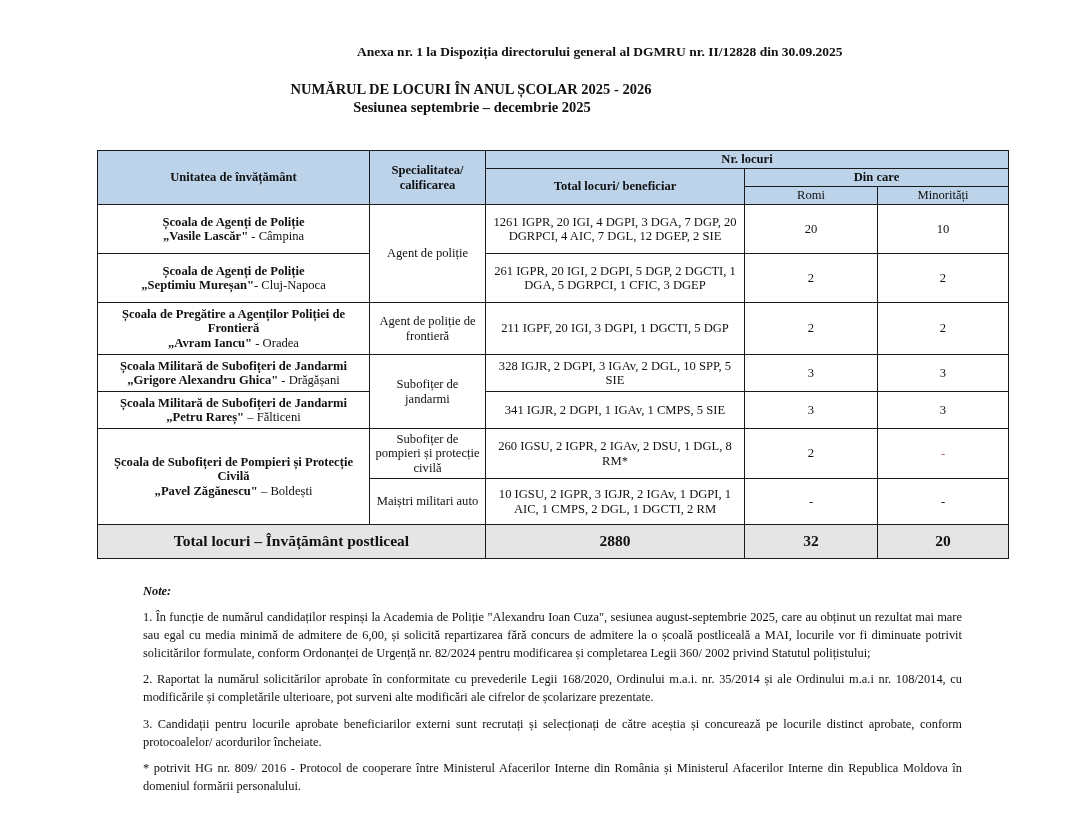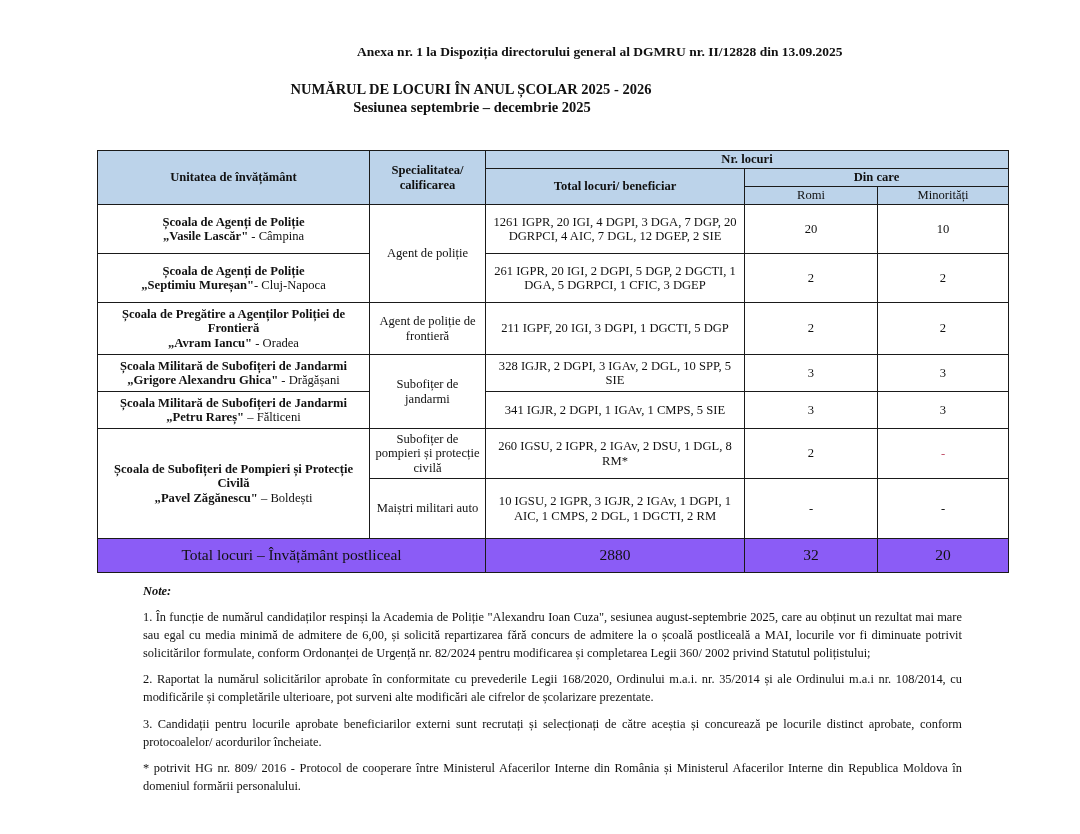--- a/index.html
+++ b/index.html
@@ -24,34 +24,34 @@
     border-collapse: collapse; table-layout: fixed;
     font-size: 12.6px; line-height: 14.5px;
   }
   table.main td, table.main th {
     border: 1.4px solid #1a1a1a; text-align: center; vertical-align: middle;
     padding: 0 3px;
   }
   th.hdr { background: #bcd3ea; font-weight: bold; }
   th.hdr-plain { background: #bcd3ea; font-weight: normal; }
   td.school b { font-weight: bold; }
-  td.total-row { background: #8b5cf6; font-weight: normal; font-size: 15.5px; height: 33px; }
+  td.total-row { background: #e5e5e5; font-weight: bold; font-size: 15.5px; height: 33px; }
   .dash-red { color: #c2506a; }
 
   .notes {
     position: absolute; left: 135px; top: 574px; width: 835px;
     font-size: 12.4px; line-height: 18.1px; text-align: justify;
   }
   .notes .note-title { font-weight: bold; font-style: italic; }
   .notes p { margin: 8px; }
 </style>
 </head>
 <body>
 
-<div class="annex">Anexa nr. 1 la Dispoziția directorului general al DGMRU nr. II/12828  din 13.09.2025</div>
+<div class="annex">Anexa nr. 1 la Dispoziția directorului general al DGMRU nr. II/12828  din 30.09.2025</div>
 
 <div class="title-block">
   <div class="t1">NUMĂRUL DE LOCURI ÎN ANUL ȘCOLAR 2025 - 2026</div>
   <div class="t3">Sesiunea septembrie – decembrie 2025</div>
 </div>
 
 <table class="main">
   <colgroup>
     <col style="width:272px">
     <col style="width:116px">
@@ -131,21 +131,21 @@
     <td class="school" rowspan="2">
       <b>Școala de Subofițeri de Pompieri și Protecție Civilă</b><br>
       <b>„Pavel Zăgănescu"</b><span> – Boldești</span>
     </td>
     <td>Subofițer de pompieri și protecție civilă</td>
     <td>260 IGSU, 2 IGPR, 2 IGAv, 2 DSU, 1 DGL, 8 RM*</td>
     <td>2</td>
     <td class="dash-red">-</td>
   </tr>
 
-  <tr style="height:60px">
+  <tr style="height:46px">
     <td>Maiștri militari auto</td>
     <td>10 IGSU, 2 IGPR, 3 IGJR, 2 IGAv, 1 DGPI, 1 AIC, 1 CMPS, 2 DGL, 1 DGCTI, 2 RM</td>
     <td>-</td>
     <td>-</td>
   </tr>
 
   <tr>
     <td class="total-row" colspan="2">Total locuri – Învățământ postliceal</td>
     <td class="total-row">2880</td>
     <td class="total-row">32</td>

